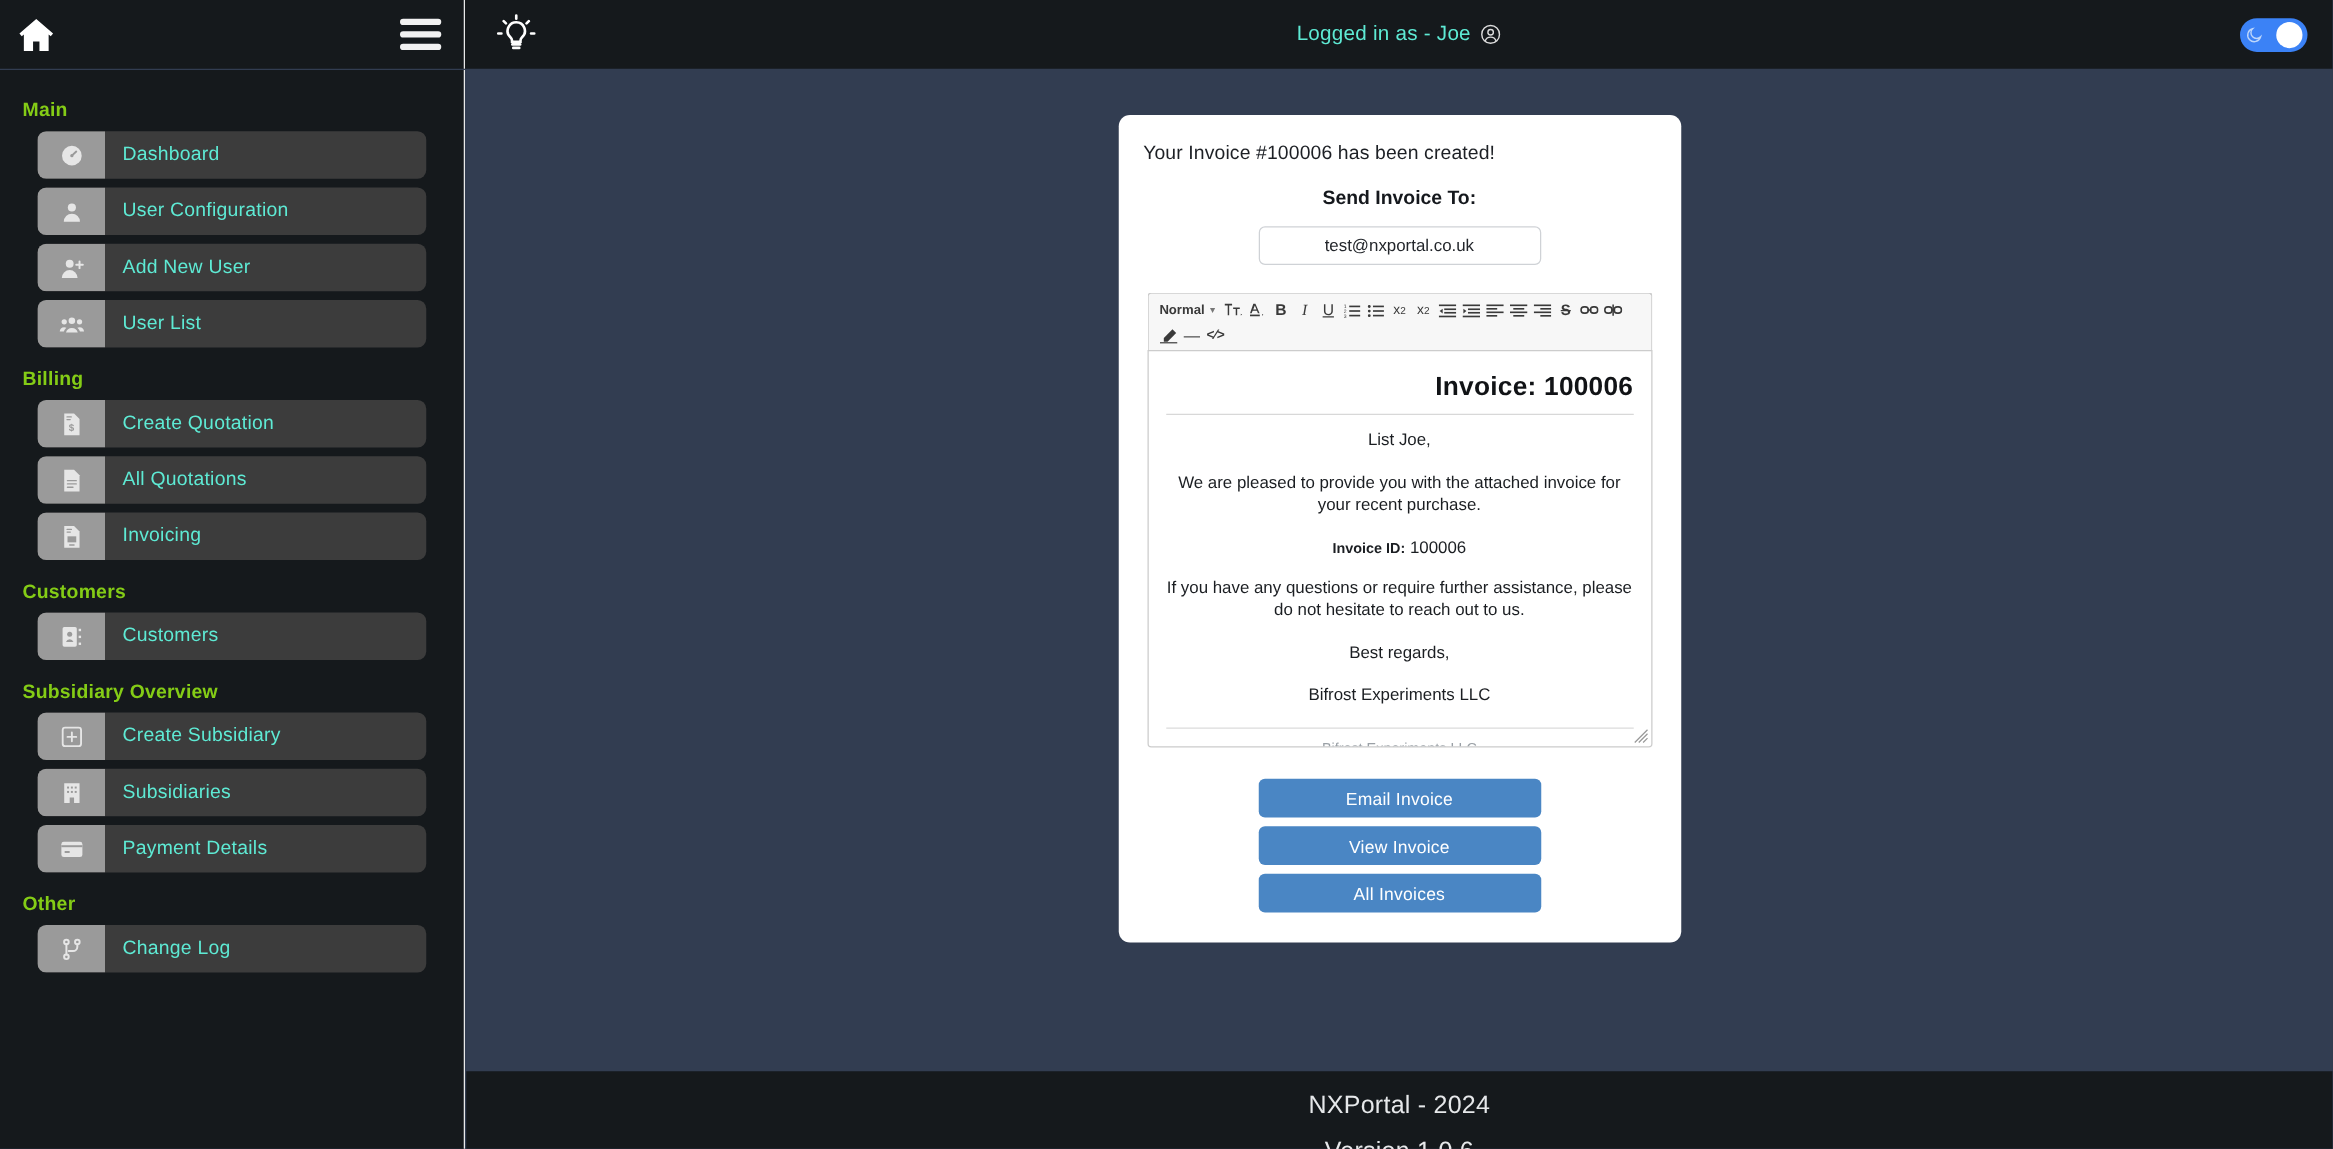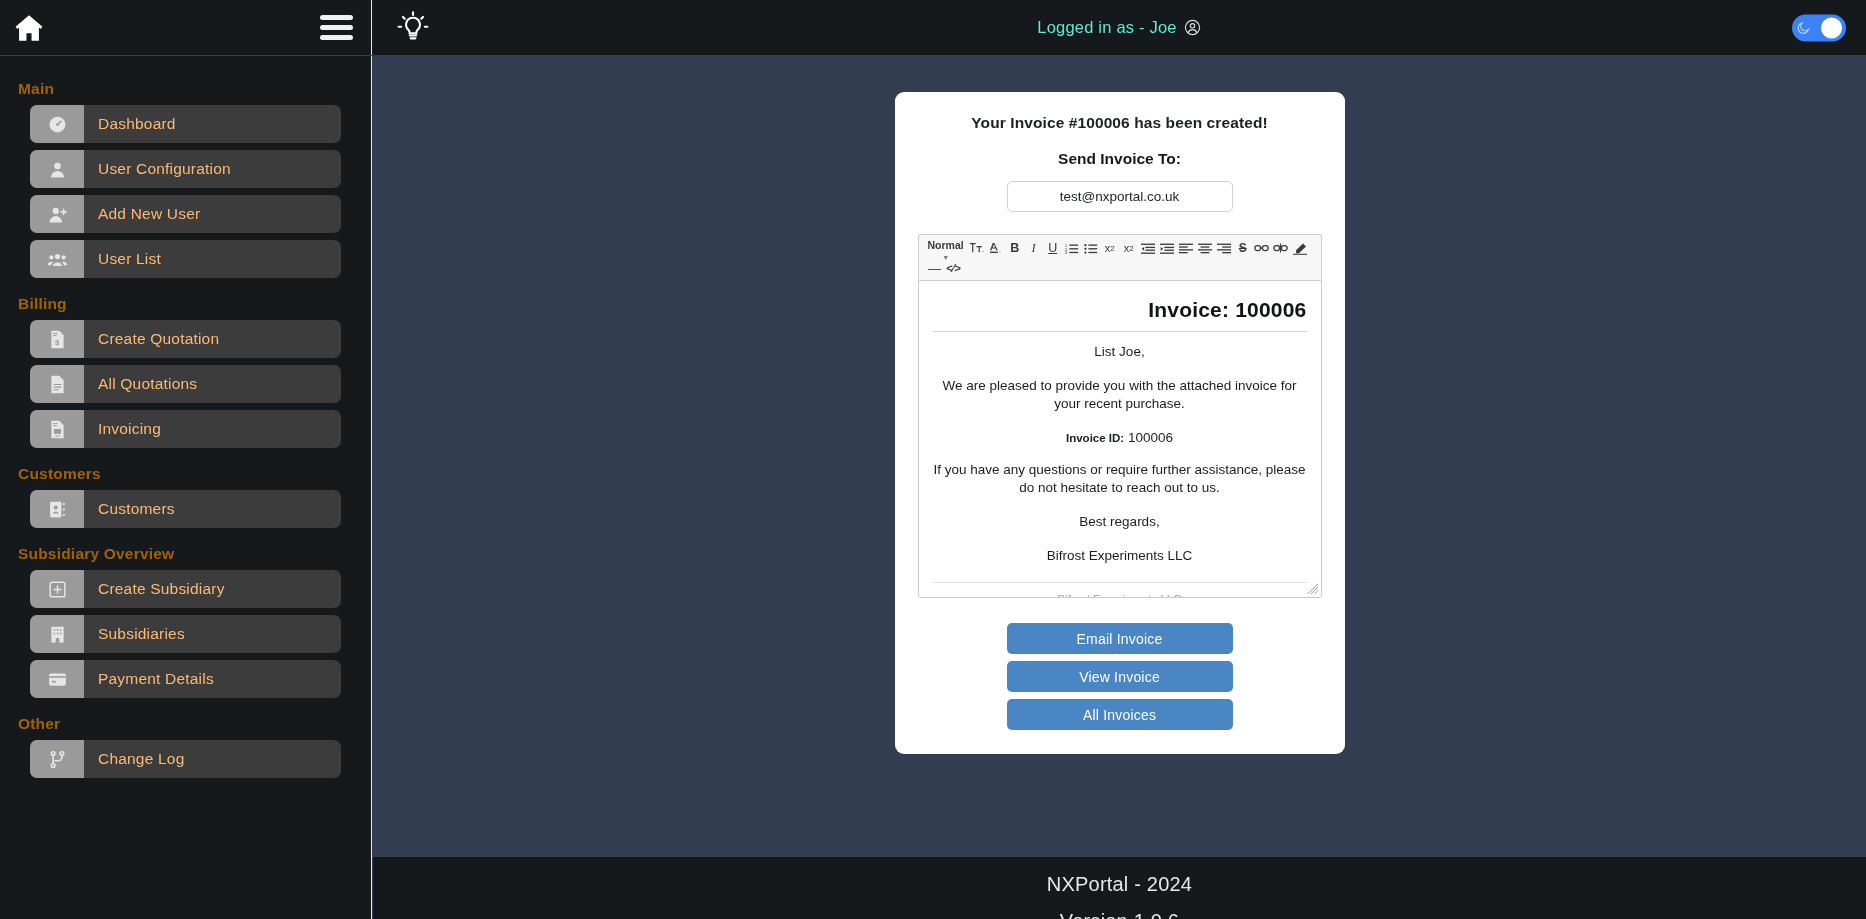--- a/index.html
+++ b/index.html
@@ -107,21 +107,21 @@
     top: 56px; left: 0;
     width: 372px;
     height: 863px;
     background: #15191c;
     border-right: 1px solid #e9e9e9;
     padding: 14px 0 0 0;
     overflow: hidden;
     z-index: 20;
   }
   .nav-group-title {
-    color: #a16207;
+    color: #84cc16;
     font-size: 15.5px;
     font-weight: bold;
     padding: 10px 0 7px 18px;
     letter-spacing: .2px;
   }
   .nav-item {
     display: flex;
     align-items: center;
     height: 38px;
     margin: 0 30px 7px 30px;
@@ -134,21 +134,21 @@
     width: 54px;
     height: 38px;
     flex: 0 0 54px;
     background: #9a9a9a;
     display: flex;
     align-items: center;
     justify-content: center;
   }
   .nav-item .icon-box svg { width: 21px; height: 21px; display: block; }
   .nav-item .label {
-    color: #fdba74;
+    color: #5eead4;
     font-size: 15.5px;
     padding-left: 14px;
     letter-spacing: .2px;
     white-space: nowrap;
   }
 
   
   .main {
     position: absolute;
     top: 56px; left: 373px;
@@ -163,26 +163,25 @@
     left: 50%;
     transform: translateX(-50%);
     top: 36px;
     width: 450px;
     background: #ffffff;
     border-radius: 9px;
     padding: 22px 20px 24px 20px;
   }
 
   .created-msg {
-    text-align: center;
+    text-align: left;
     font-size: 15.5px;
     color: #1d2025;
     margin-bottom: 18px;
     letter-spacing: .1px;
-    font-weight: bold;
   }
   .send-to-title {
     text-align: center;
     font-size: 15.5px;
     font-weight: bold;
     color: #15181d;
     margin-bottom: 13px;
   }
   .email-input {
     display: block;
@@ -230,21 +229,20 @@
   .tb-picker {
     font-size: 10.5px;
     font-weight: bold;
     color: #3a3a3a;
     padding: 0 3px 0 2px;
     display: inline-flex;
     align-items: center;
     gap: 3px;
     cursor: pointer;
     height: 18px;
-    flex-direction: column;
   }
   .tb-caret { font-size: 7px; color: #777; }
 
   .editor-body {
     border: 1px solid #cccccc;
     border-radius: 0 0 3px 3px;
     background: #fff;
     height: 318px;
     padding: 12px 14px 10px 14px;
     position: relative;

